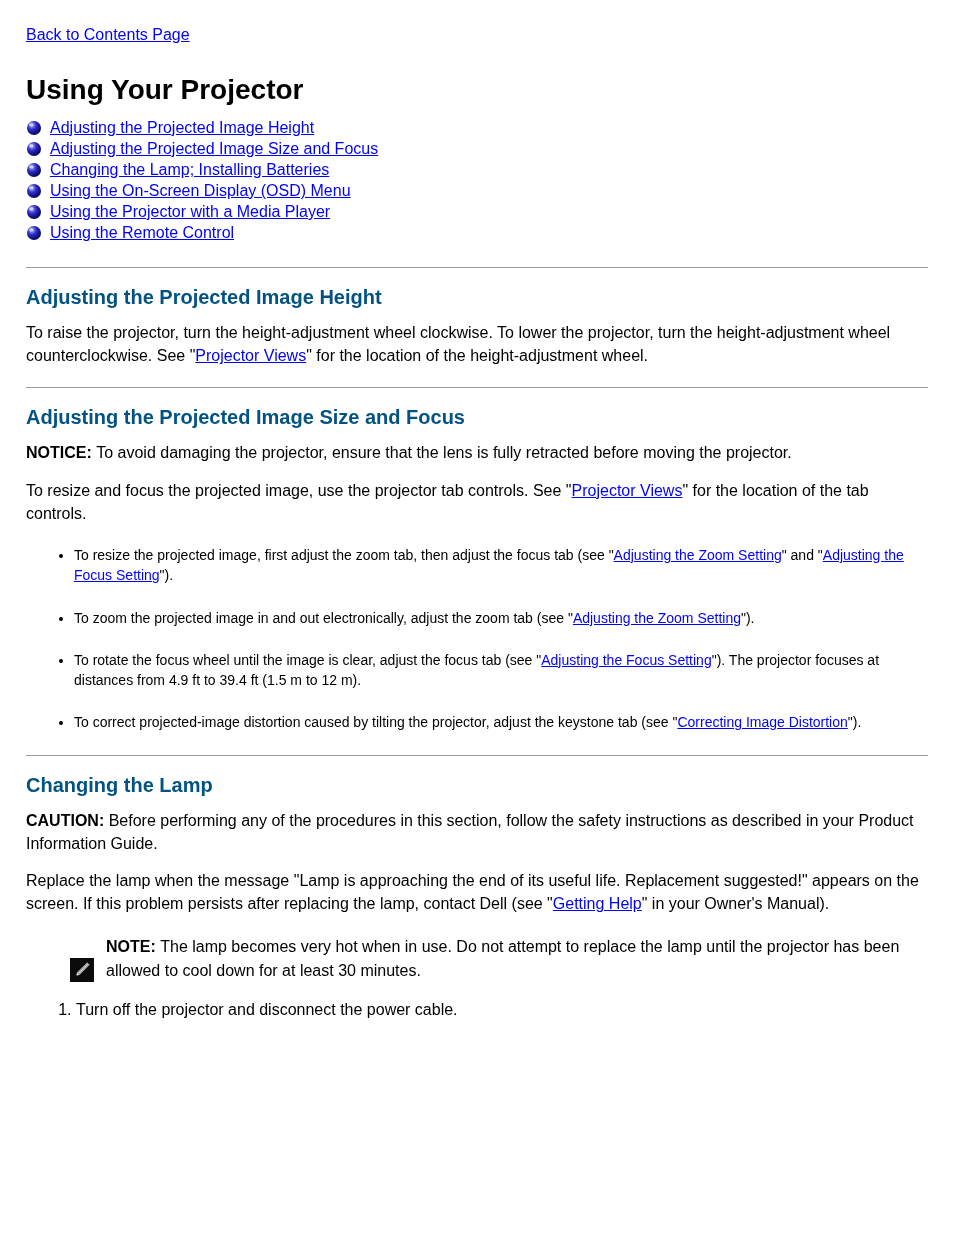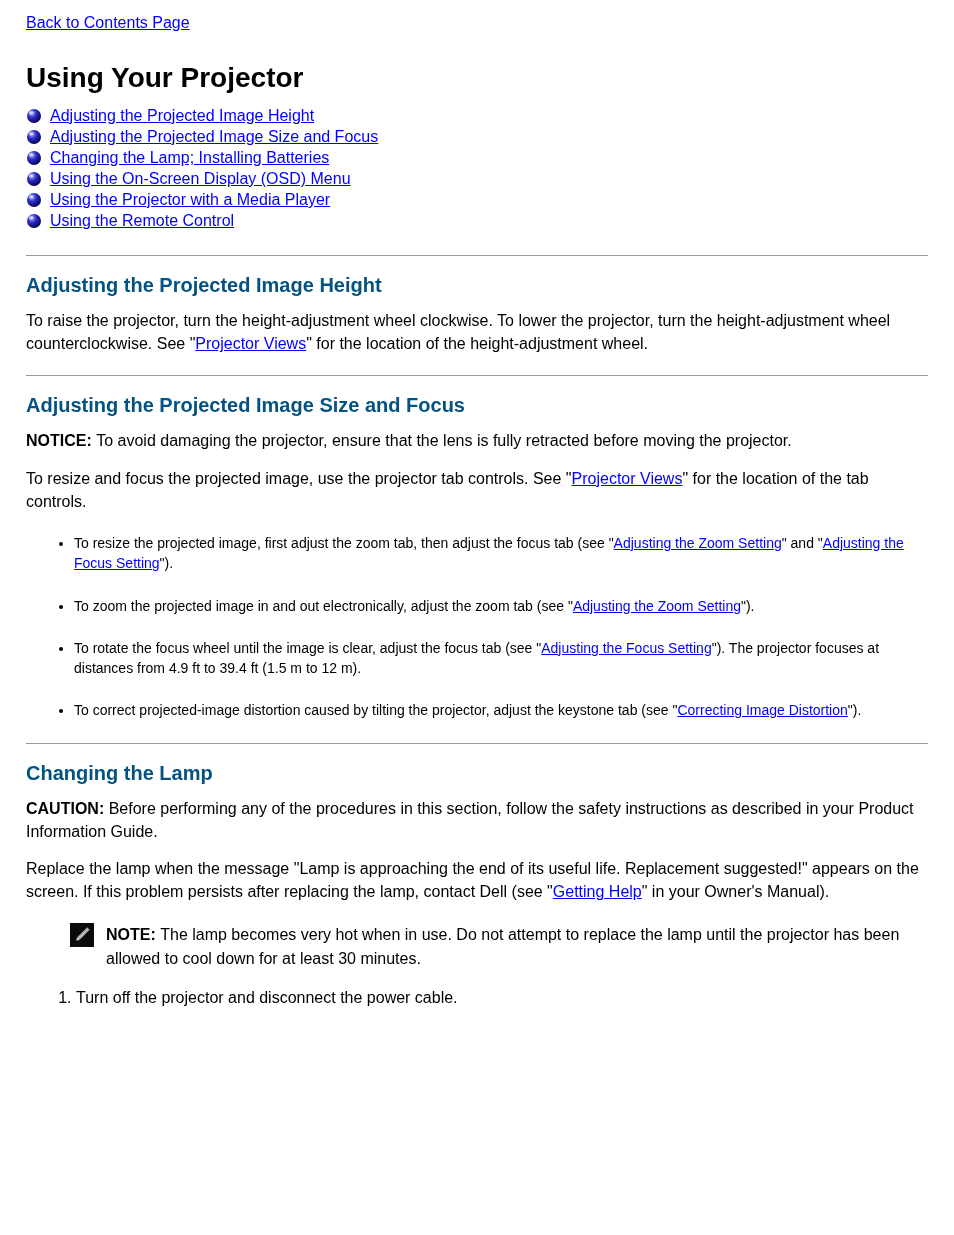--- a/index.html
+++ b/index.html
@@ -5,21 +5,21 @@
   html, body {
     margin: 0;
     padding: 0;
     background: #ffffff;
     font-family: Arial, Helvetica, sans-serif;
     color: #000000;
   }
   .page {
     width: 954px;
     margin: 0 auto;
-    padding: 14px 26px 40px 26px;
+    padding: 26px 26px 40px 26px;
     box-sizing: border-box;
   }
   a.link {
     color: #0000ff;
     text-decoration: underline;
   }
   .back-link {
     font-size: 16px;
   }
   h1.page-title {
@@ -82,21 +82,21 @@
     padding-left: 50px;
     margin: 0 0 0 0;
     font-size: 16px;
     line-height: 1.45;
   }
   ol.num-list li {
     margin: 0 0 14px 0;
   }
   .note-row {
     display: flex;
-    align-items: flex-start;
+    align-items: flex-end;
     margin: 18px 0 16px 44px;
     font-size: 16px;
     line-height: 1.45;
   }
   .note-label {
     font-weight: bold;
   }
   .note-icon {
     width: 24px;
     height: 24px;

